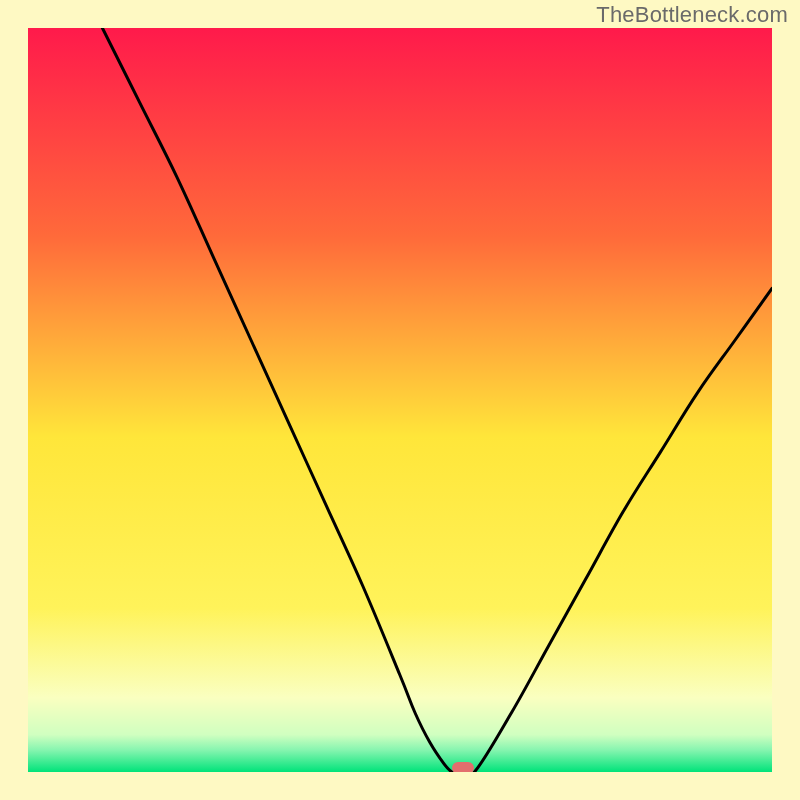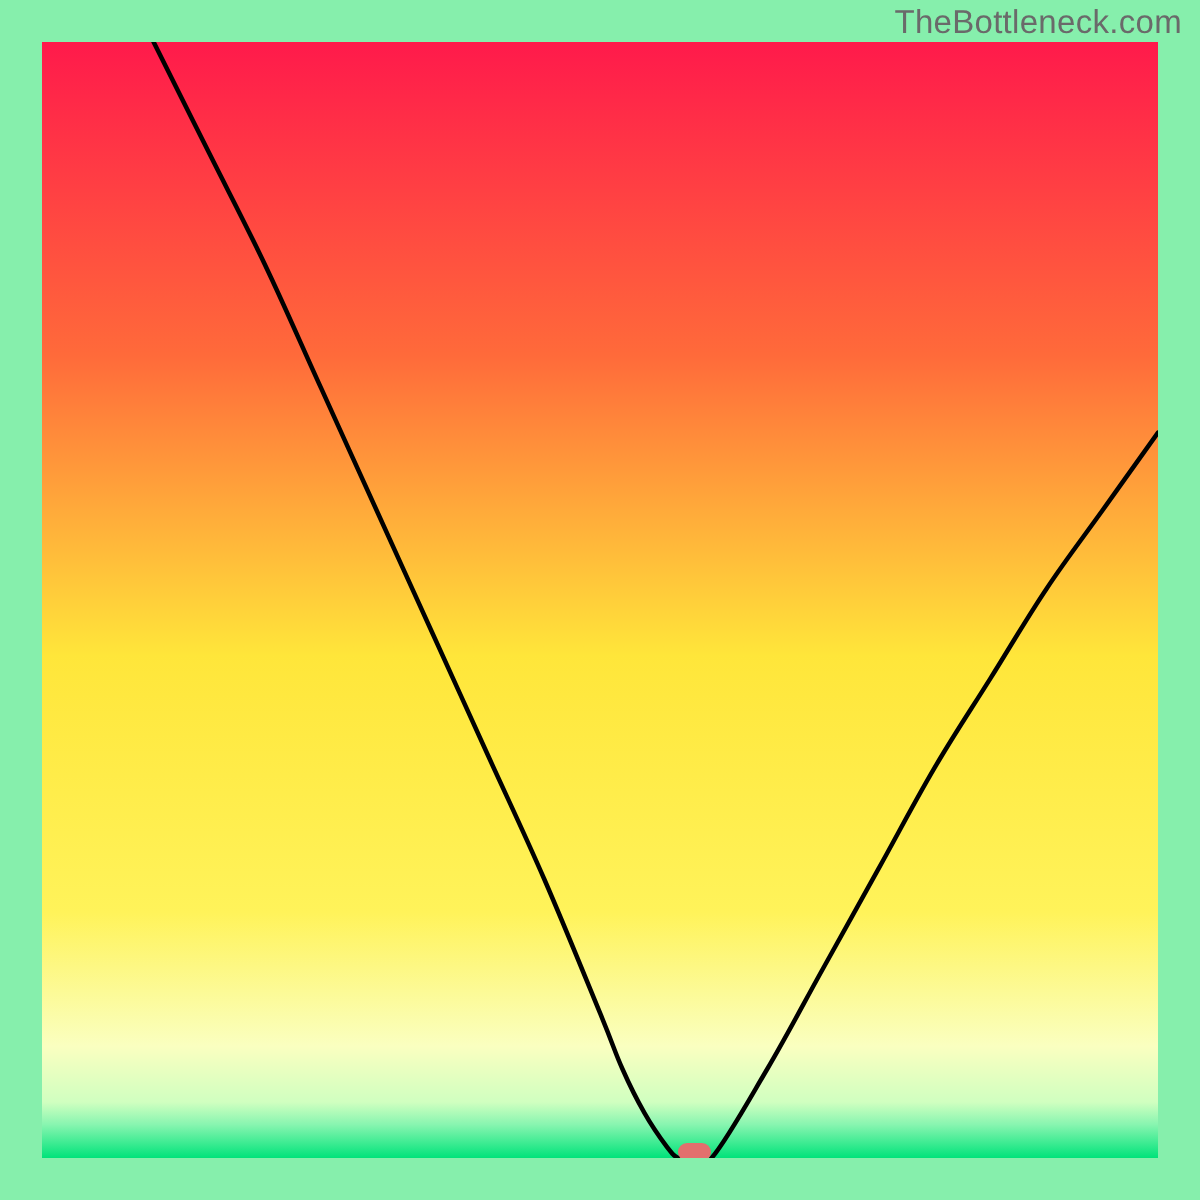--- a/index.html
+++ b/index.html
@@ -10,21 +10,21 @@
     background: #000;
     overflow: hidden;
     font-family: Arial, Helvetica, sans-serif;
   }
   .frame {
     position: absolute;
     left: 0;
     top: 0;
     width: 800px;
     height: 800px;
-    background: #86efac;
+    background: #fef9c3;
   }
   .watermark {
     position: absolute;
     top: 2px;
     right: 12px;
     color: #6a6a6a;
     font-size: 22px;
     font-weight: 500;
     letter-spacing: 0.2px;
     z-index: 5;

